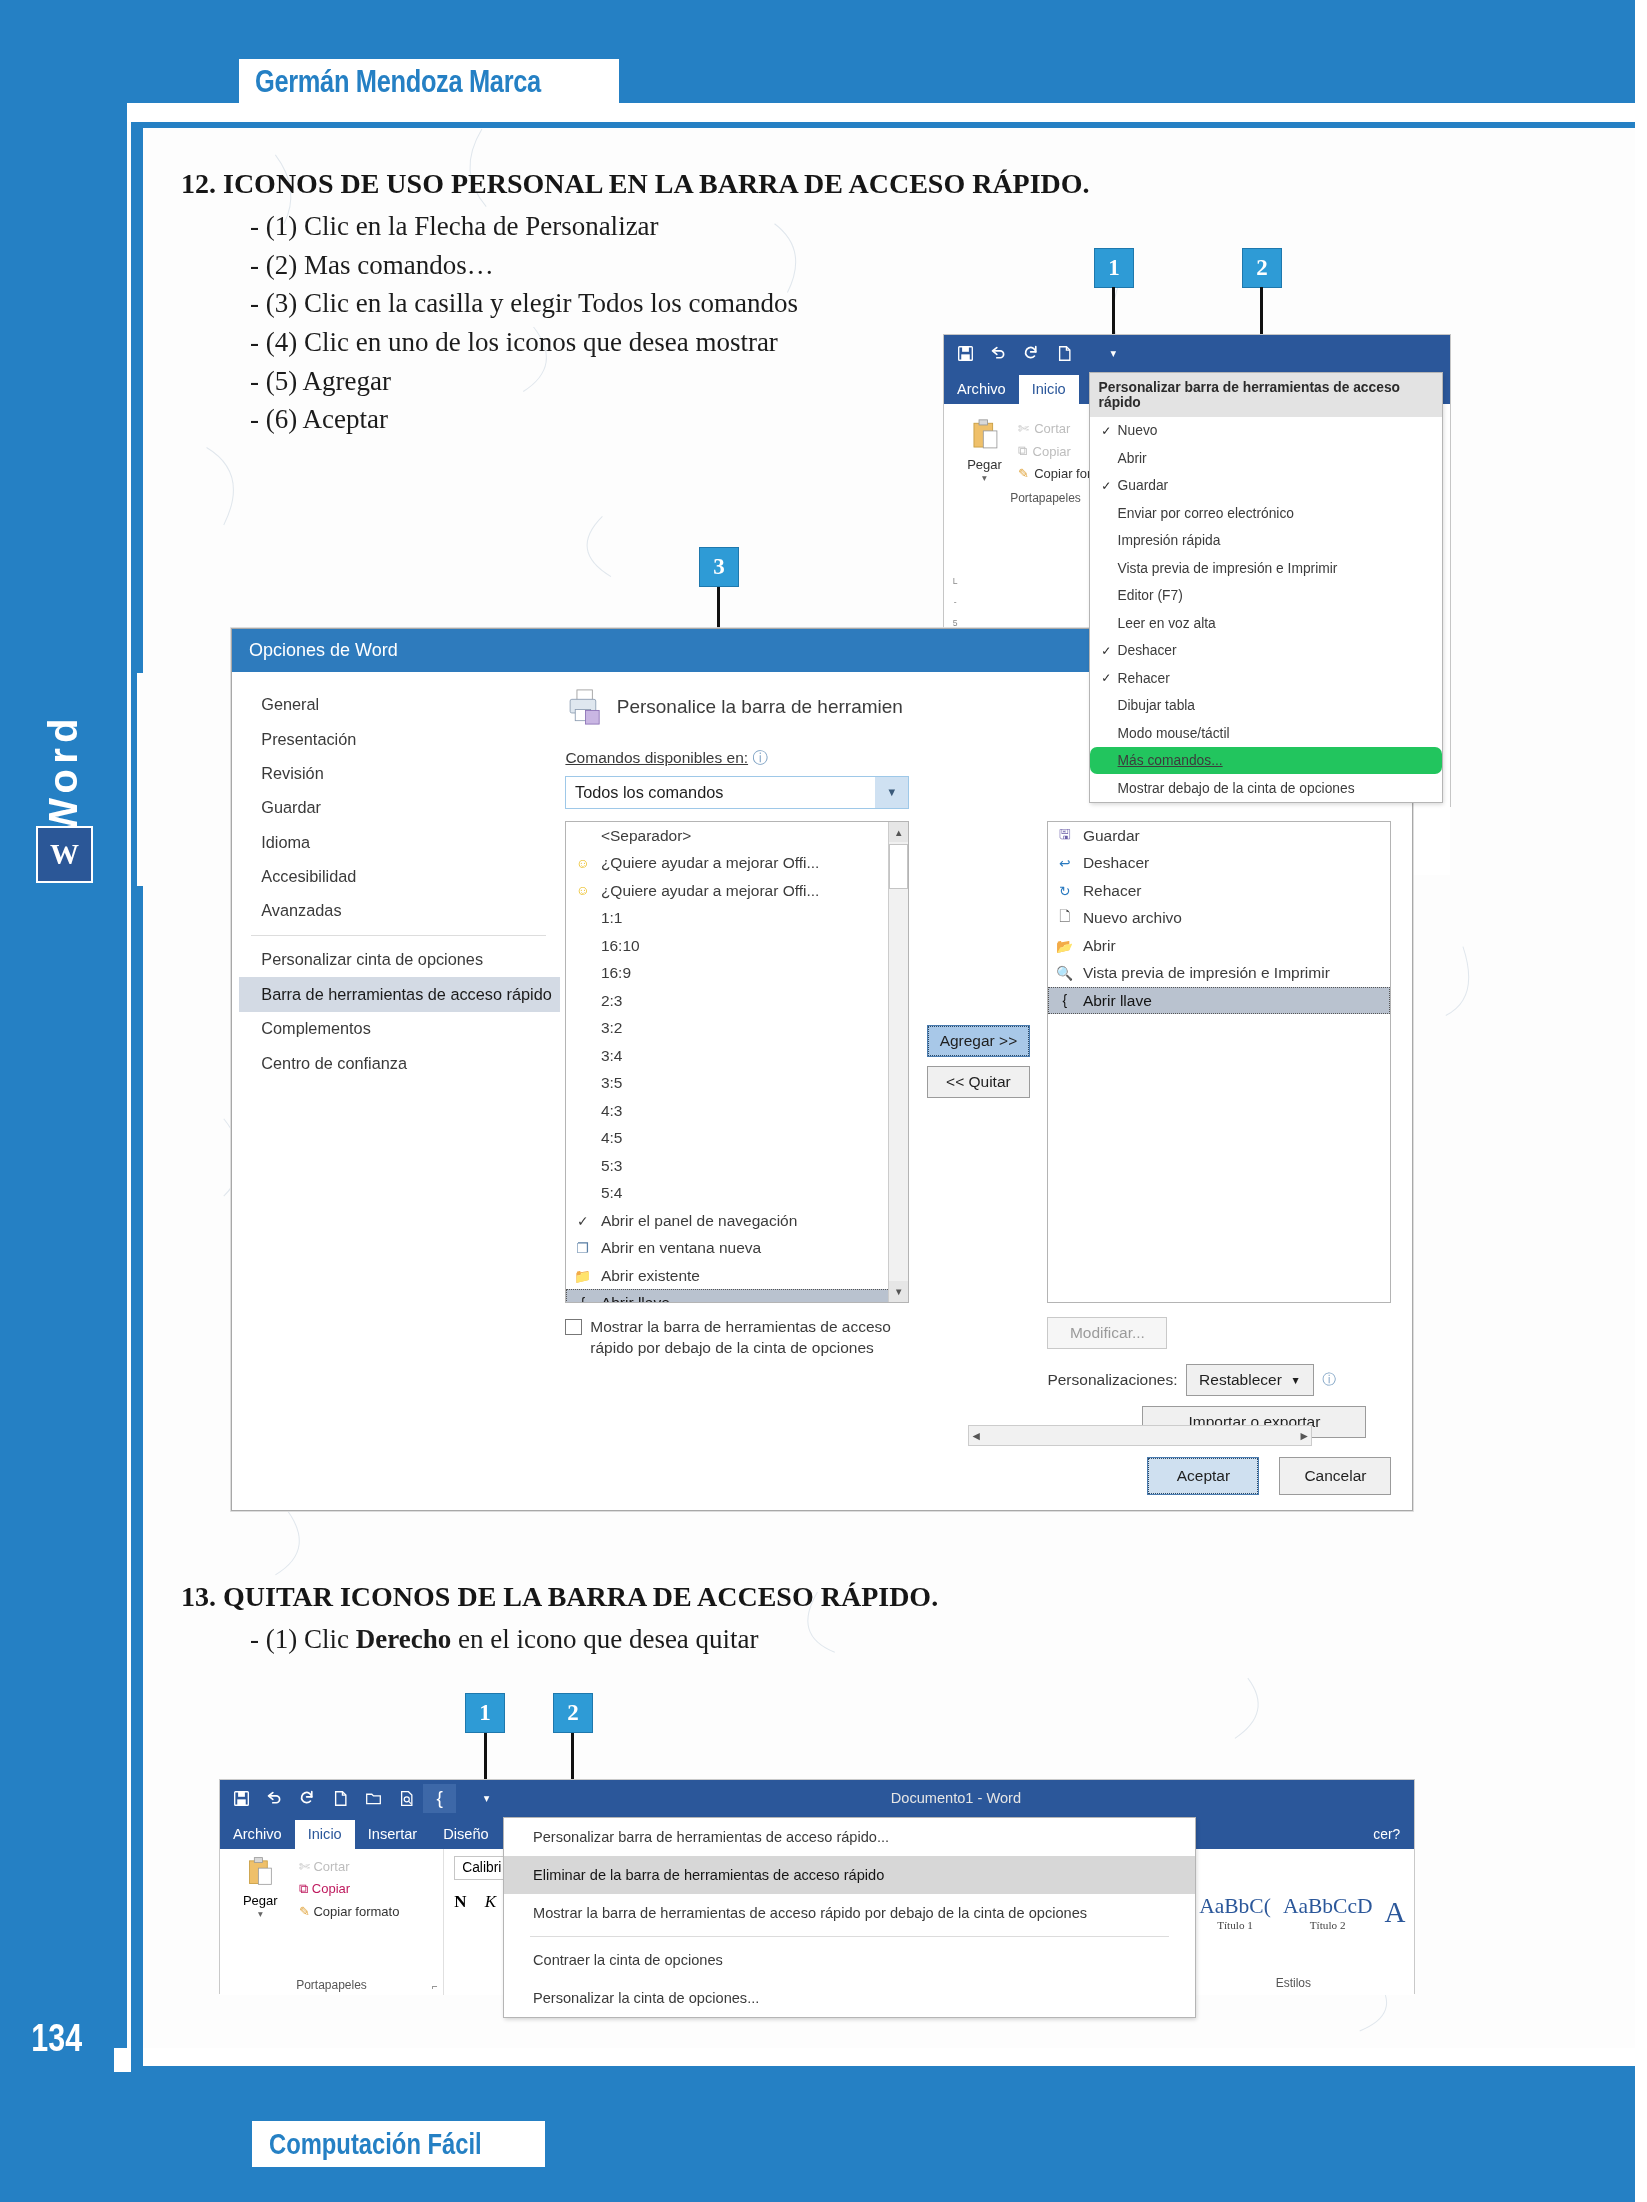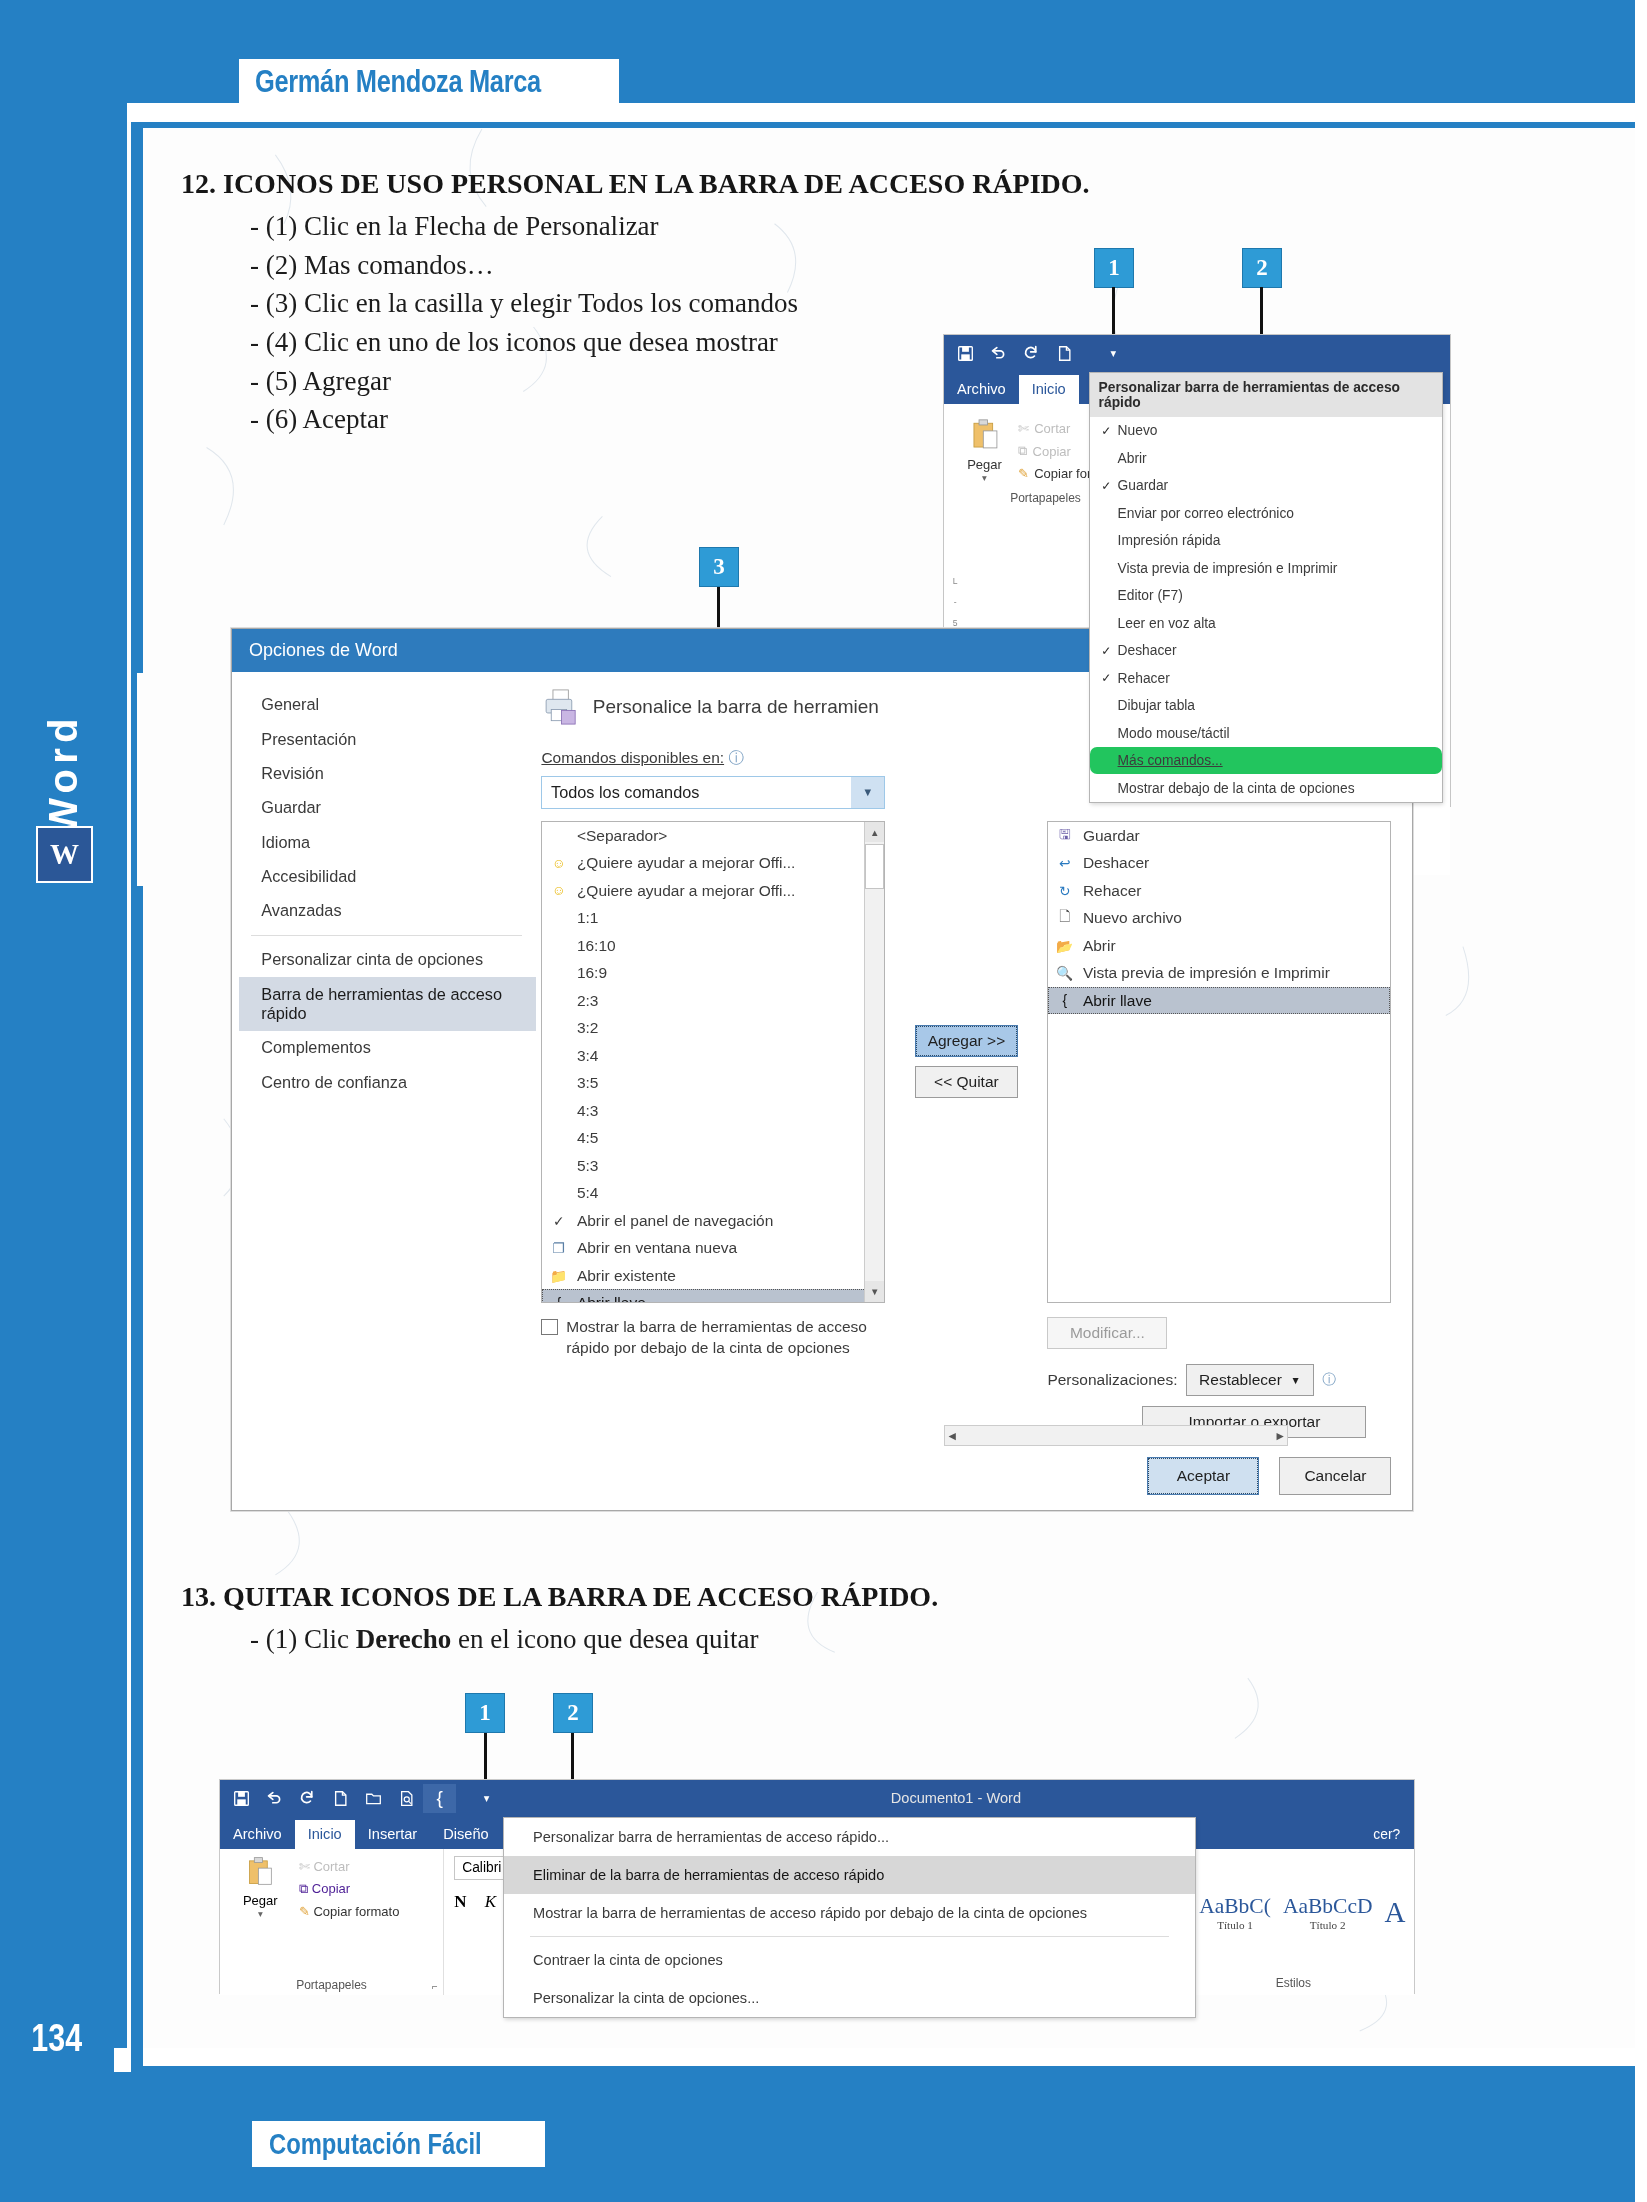--- a/index.html
+++ b/index.html
@@ -146,21 +146,21 @@
   .wo-head .ptxt { font-size:19px; color:#3c3c3c; }
 
   .lbl { font-size:15.5px; color:#3a3a3a; }
   .combo {
     margin-top:6.9px; width:344px; height:33px; border:0.9px solid #9ec8e8;
     background:#fff; display:flex; align-items:center; justify-content:space-between;
     padding:0 0 0 8.6px; font-size:16.3px; color:#1e1e1e;
   }
   .combo .caret { width:33px; height:100%; background:#cfe1f2; display:flex; align-items:center; justify-content:center; color:#3a5a7a; font-size:11.2px;}
 
-  .lists { display:flex; margin-top:12px; gap:12px; }
+  .lists { display:flex; margin-top:12px; gap:0; }
   .listbox {
     width:344px; height:482px; border:0.9px solid #b4b4b4; background:#fff;
     overflow:hidden; position:relative;
   }
   .listbox .row {
     display:flex; align-items:center; gap:6.9px; height:27.5px; padding-left:5.2px;
     font-size:15.5px; color:#3c3c3c; white-space:nowrap;
   }
   .listbox .row.sel { background:#b9c2cf; color:#141414; outline:0.9px dotted #555; outline-offset:-1.7px;}
   .listbox .ic { width:22.4px; text-align:center; font-size:13.8px; flex:none; }
@@ -722,21 +722,21 @@
             <svg width="34" height="34" viewBox="0 0 40 42">
                 <rect x="7" y="6" width="22" height="28" fill="#efc06a" stroke="#c59b3d"></rect>
                 <rect x="13" y="2" width="10" height="6" fill="#d9d9d9" stroke="#999"></rect>
                 <rect x="18" y="15" width="16" height="20" fill="#fff" stroke="#9a9a9a"></rect>
               </svg>
             <div style="font-size:13px;">Pegar</div>
             <div style="font-size:9.5px; color:#666;">▾</div>
           </div>
           <div style="padding-top:3.4px;">
             <div style="font-size:13px; color:#bdbdbd;"><span>✄</span> <span>Cortar</span></div>
-            <div style="font-size:13px; color:#4c1d95; margin-top:6.9px;"><span>⧉</span> <span>Copiar</span></div>
+            <div style="font-size:13px; color:#be185d; margin-top:6.9px;"><span>⧉</span> <span>Copiar</span></div>
             <div style="font-size:13px; color:#333; margin-top:6.9px;"><span style="color:#e0a33a;">✎</span> <span>Copiar formato</span></div>
           </div>
         </div>
         <div class="gname">Portapapeles</div>
         <span style="position:absolute; right:5.2px; bottom:3.4px; font-size:10.3px; color:#777;">⌐</span>
       </div>
       <div class="grp" style="width:189px;">
         <div style="border:0.9px solid #c6c6c6; padding:3.4px 6.9px; font-size:13.8px; width:112px;">Calibri (</div>
         <div style="margin-top:12px; font-size:17px; font-family:'Liberation Serif',serif;">
           <b>N</b>

